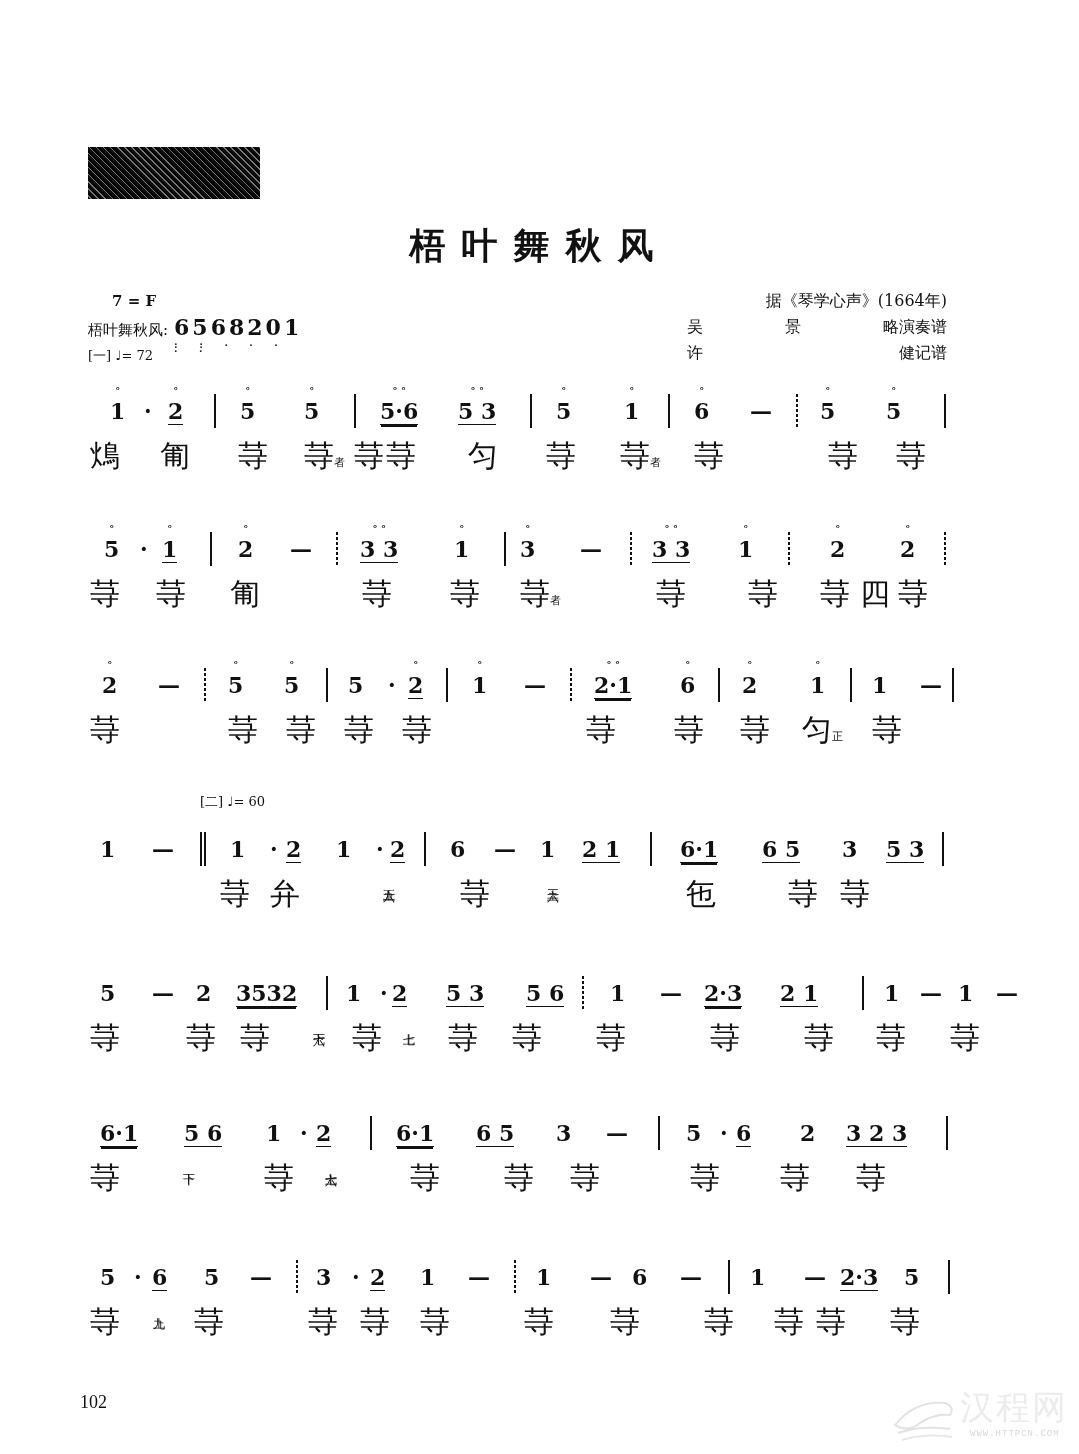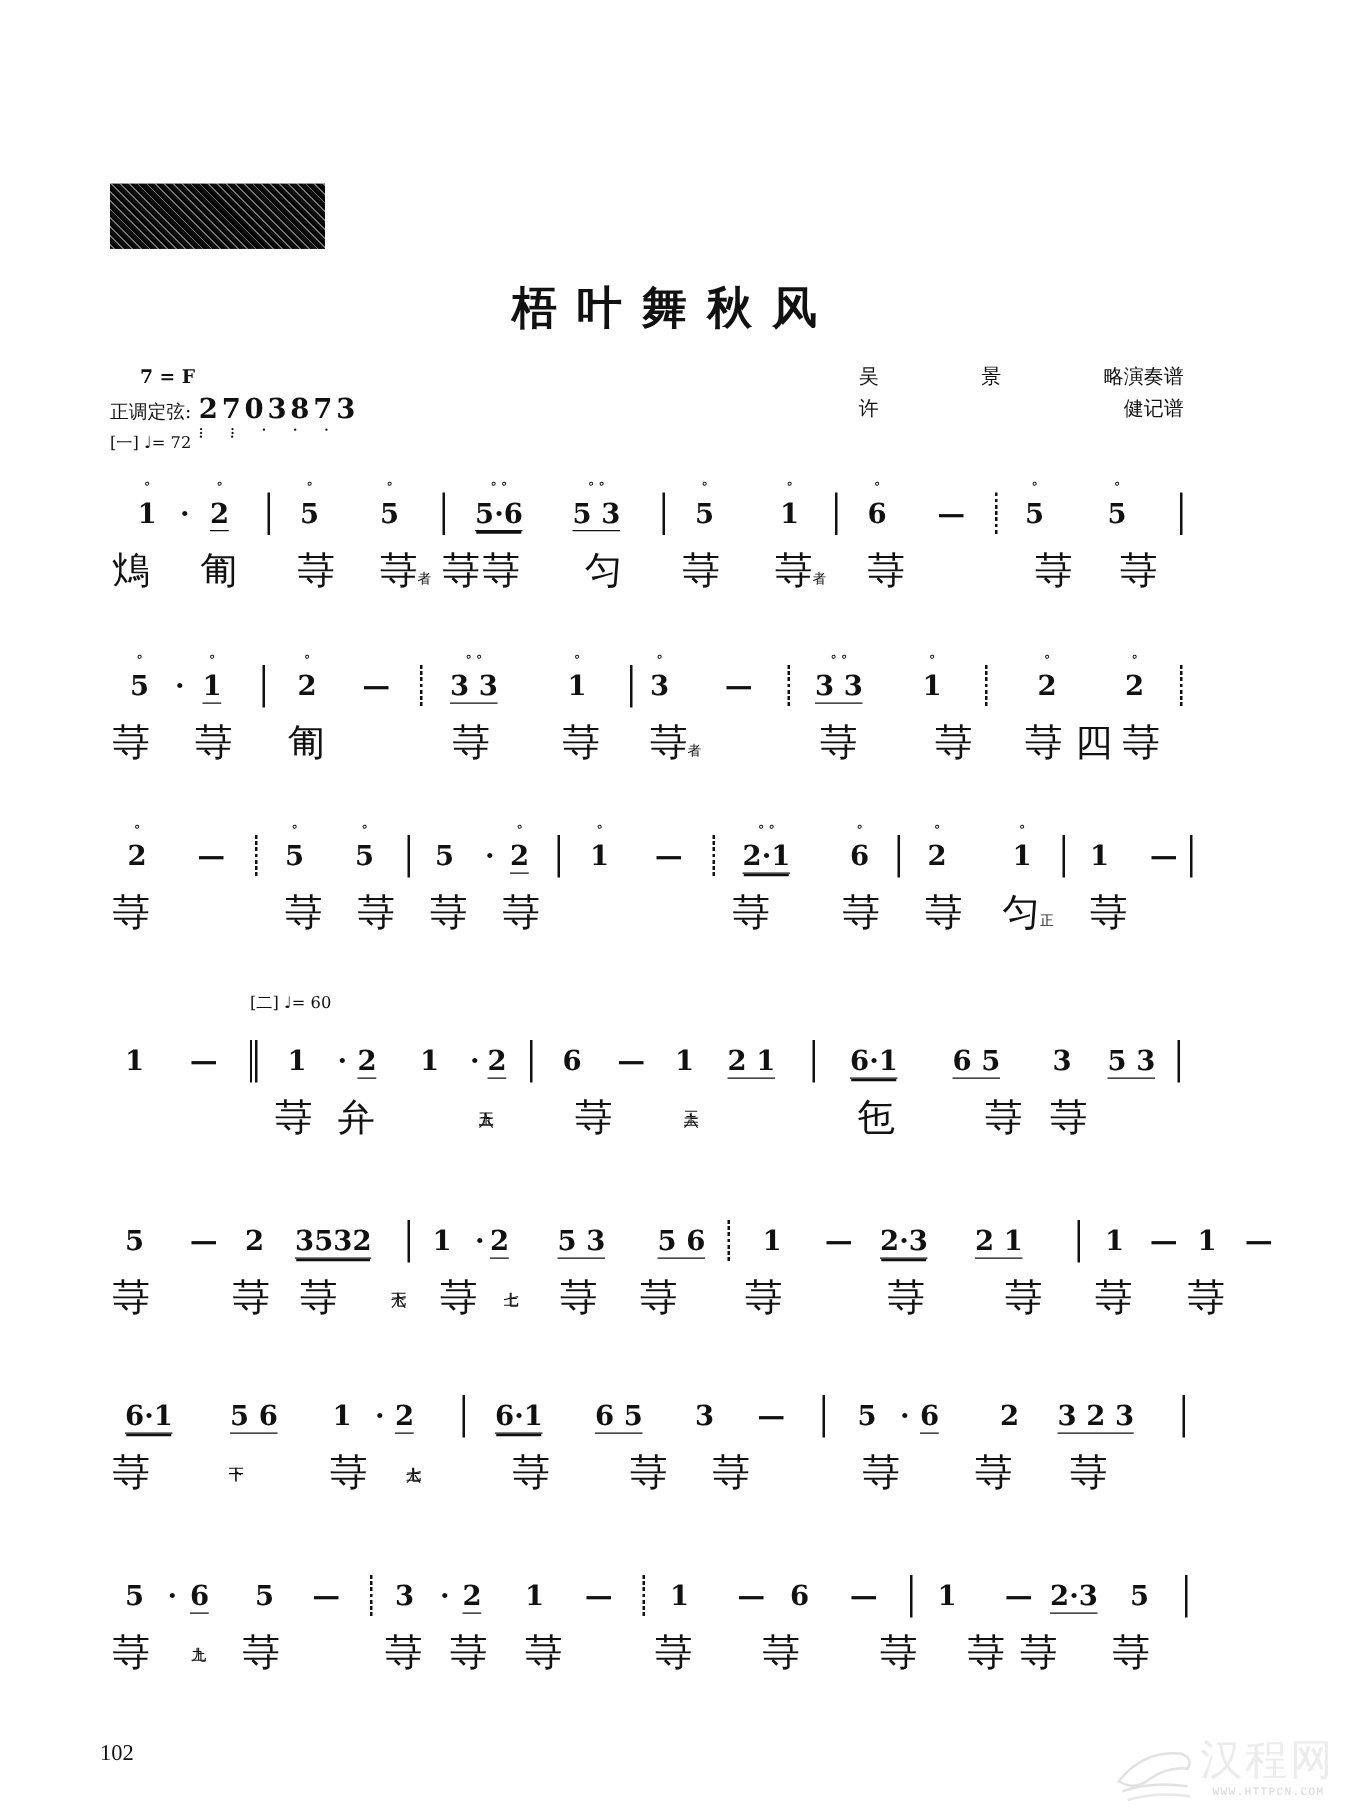--- a/index.html
+++ b/index.html
@@ -36,30 +36,31 @@
 </style>
 </head>
 <body>
 
 <div class="banner"></div>
 <div class="title">梧叶舞秋风</div>
 
 <div class="meta-left">
   <div class="key">7 = F</div>
   <div class="tuning">
-    <span>正调定弦:</span>
+    <span>梧叶舞秋风:</span>
     <span class="tuning-nums">
-      <span>2703873</span>
+      <span>6568201</span>
       <span class="tuning-dots">: : · · · · ·</span>
     </span>
   </div>
   <div style="font-size:13px;">[一] ♩= 72</div>
 </div>
 
 <div class="meta-right">
+  <div>据《琴学心声》(1664年)</div>
   <div class="row">
     <span>吴</span>
     <span>景</span>
     <span>略演奏谱</span>
   </div>
   <div class="row">
     <span>许</span>
     <span>健记谱</span>
   </div>
 </div>

